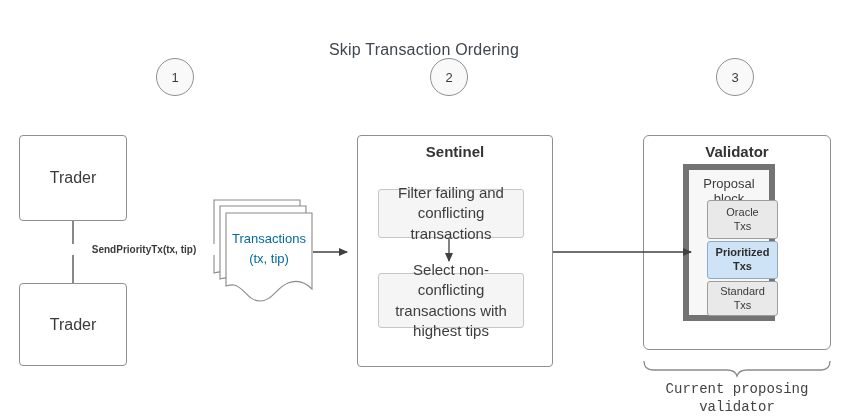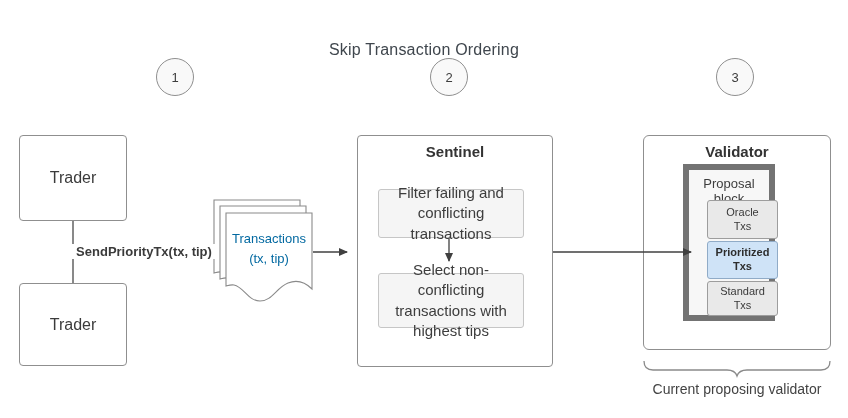--- a/index.html
+++ b/index.html
@@ -51,29 +51,29 @@
     font-size:11px;line-height:1.25;color:#3a3a3a;padding:1px 11px;
   }
   .txbox.oracle{top:30px;height:39px;background:#e9e9e9;border:1px solid #9d9d9d;}
   .txbox.prioritized{top:71px;height:38px;background:#cfe3f7;border:1px solid #90abc7;font-weight:bold;color:#2d2d2d;}
   .txbox.standard{top:111px;height:35px;background:#e9e9e9;border:1px solid #9d9d9d;}
   .overlay{
     position:absolute;left:0;top:0;z-index:5;pointer-events:none;
   }
   .send-label{
     position:absolute;left:70px;top:244px;width:148px;text-align:center;
-    background:#ffffff;font-size:13px;font-weight:bold;color:#3a3a3a;z-index:6;
+    background:#ffffff;font-size:10px;font-weight:bold;color:#3a3a3a;z-index:6;
   }
   .doc-text{
     position:absolute;left:226px;top:229px;width:86px;text-align:center;
     font-size:13px;line-height:1.55;color:#0369a1;z-index:6;
   }
   .brace-label{
     position:absolute;left:652px;top:381px;width:170px;text-align:center;
-    font-size:14px;line-height:1.28;color:#434343;
+    font-size:14px;line-height:1.28;color:#434343;font-family:Liberation Mono, monospace;
   }
 </style>
 </head>
 <body>
 
 <div class="canvas">
 
   <div class="diagram-title">Skip Transaction Ordering</div>
 
   <div class="circle" style="left:156px;top:58px;">

